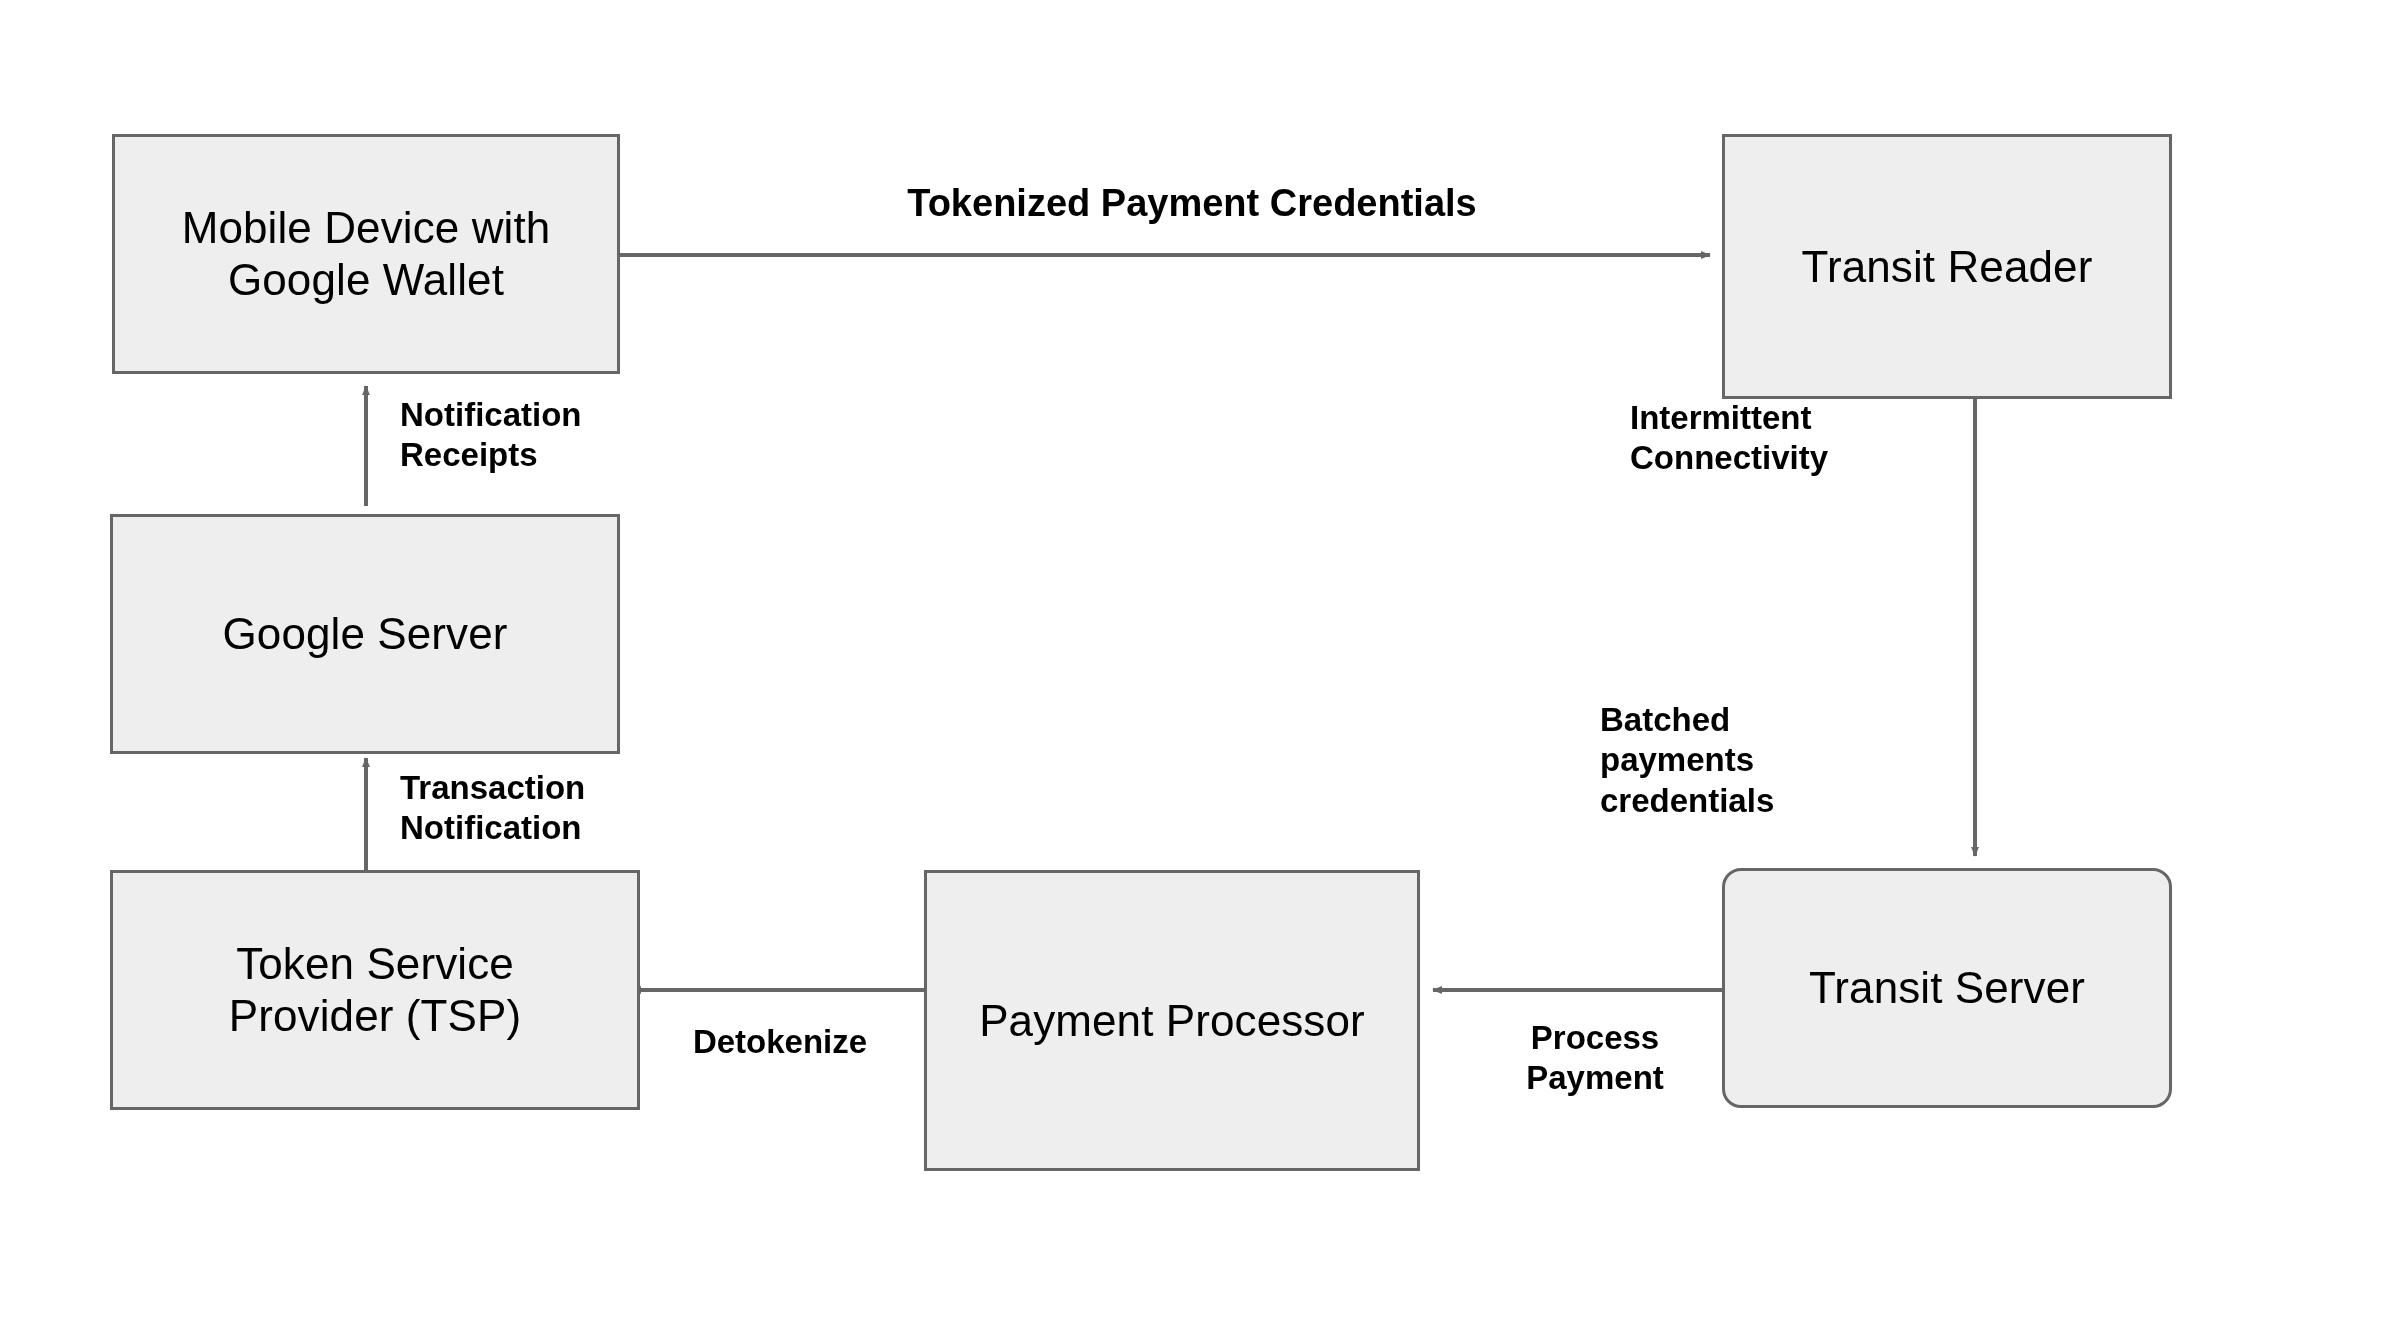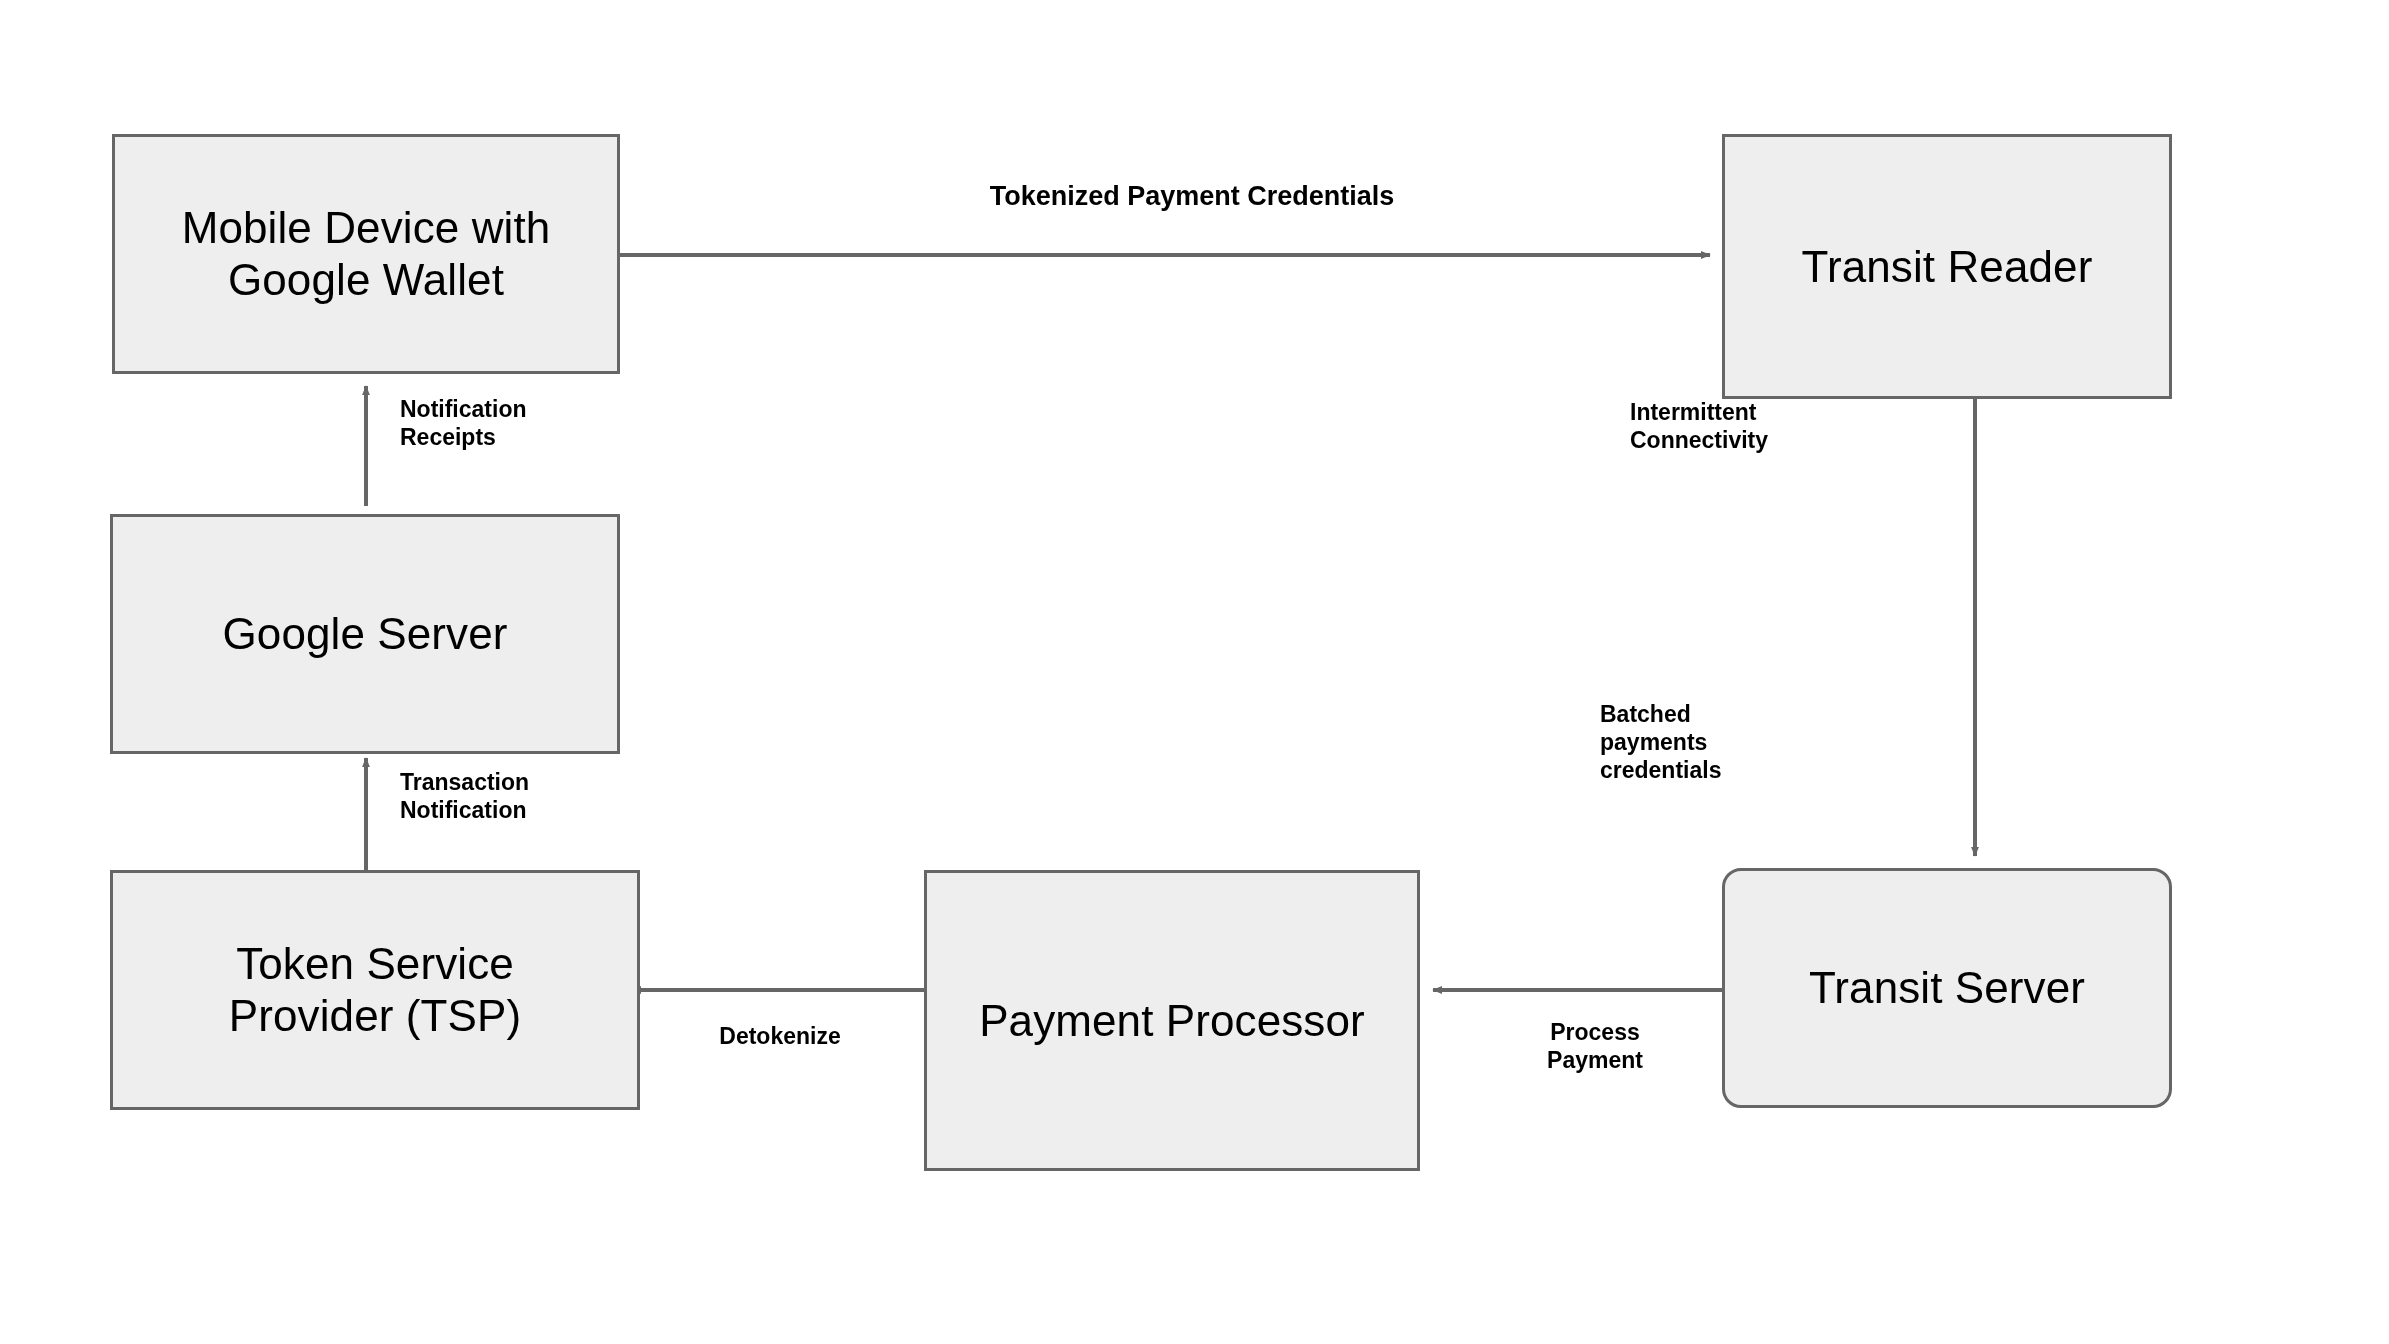--- a/index.html
+++ b/index.html
@@ -42,29 +42,29 @@
   }
   .node .node-label {
     display: block;
     white-space: pre-line;
     padding: 0 10px;
   }
   .edge-label {
     position: absolute;
     color: #000000;
     font-weight: bold;
-    font-size: 23px;
+    font-size: 33px;
     line-height: 1.22;
     white-space: pre-line;
     background: transparent;
   }
   .edge-label.align-left   { text-align: left; }
   .edge-label.align-right  { }
   .edge-label.align-center { text-align: center; }
-  .edge-label.big { font-size: 27px; }
+  .edge-label.big { font-size: 38px; }
 </style>
 </head>
 <body>
 
 <div id="canvas">
 
   <svg id="edges" viewBox="0 0 2389 1344" preserveAspectRatio="none" aria-hidden="true">
     <defs>
       <marker id="arrow-r" markerWidth="10" markerHeight="10" refX="9.2" refY="4" orient="auto" markerUnits="userSpaceOnUse">
         <path d="M0,0 L10,4 L0,8 z" fill="#666666"></path>

